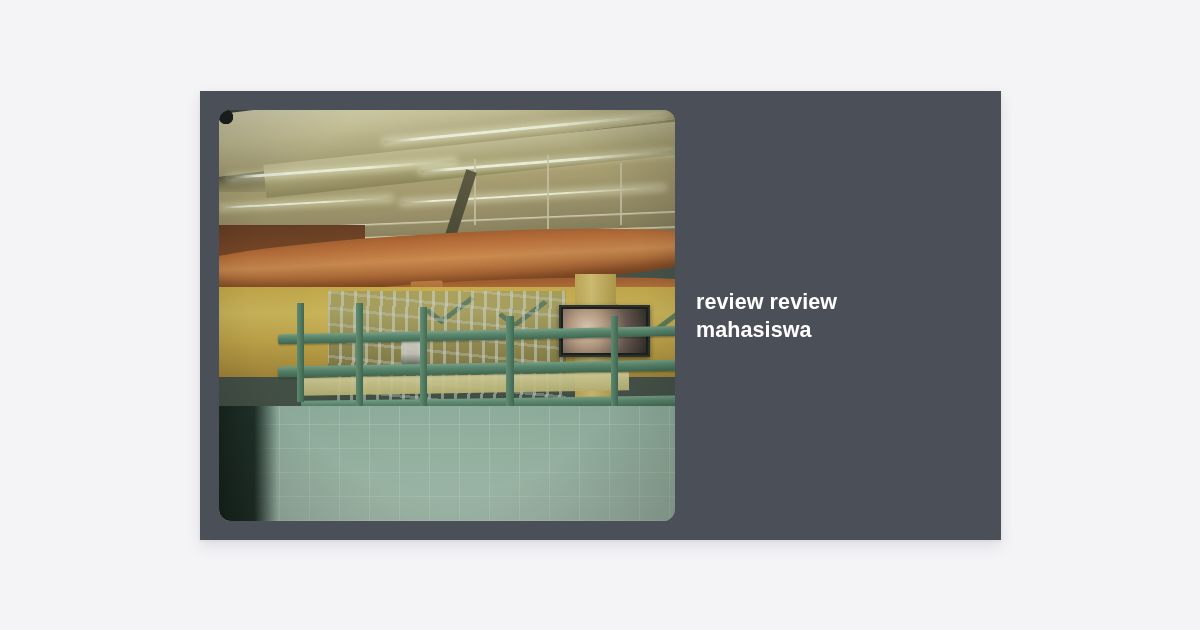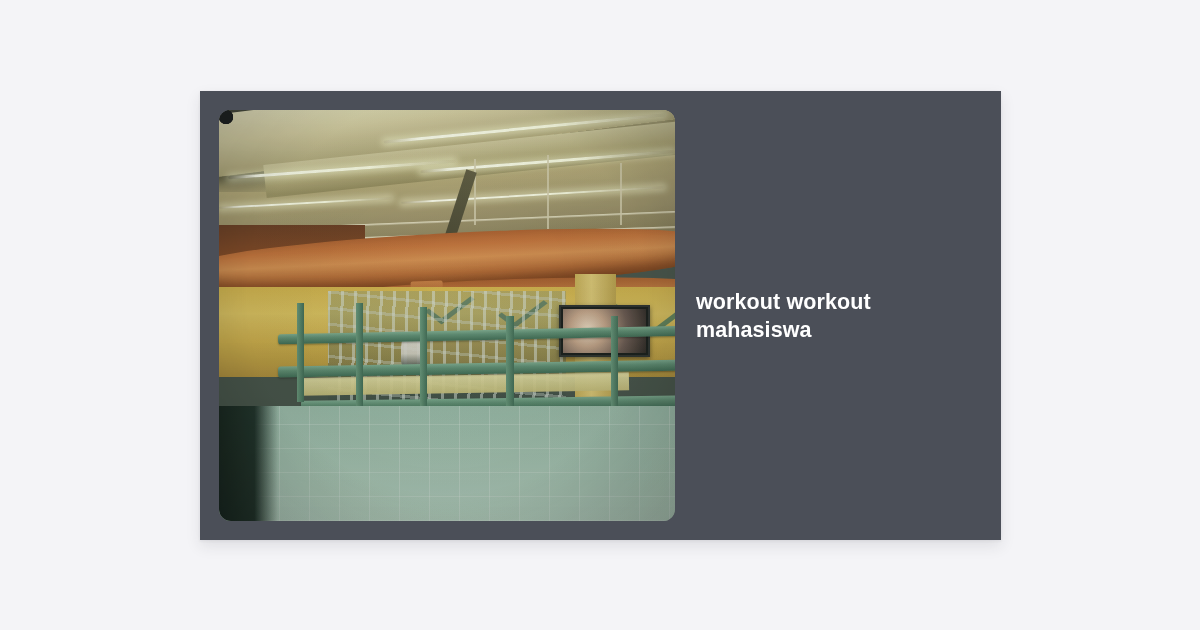--- a/index.html
+++ b/index.html
@@ -517,16 +517,16 @@
         <div class="post" style="left:92%; top:47%; width:3%; height:18%;"></div>
         <div class="crank-ring" style="left:90%; top:62%; width:11%; height:11%;"></div>
       </div>
 
       <div class="grade"></div>
       <div class="grade2"></div>
     </div>
   </div>
 
   <div id="caption">
-    <div id="caption-text">workout workout mahasiswa</div>
+    <div id="caption-text">review review mahasiswa</div>
   </div>
 
 </div>
 
 </body></html>

